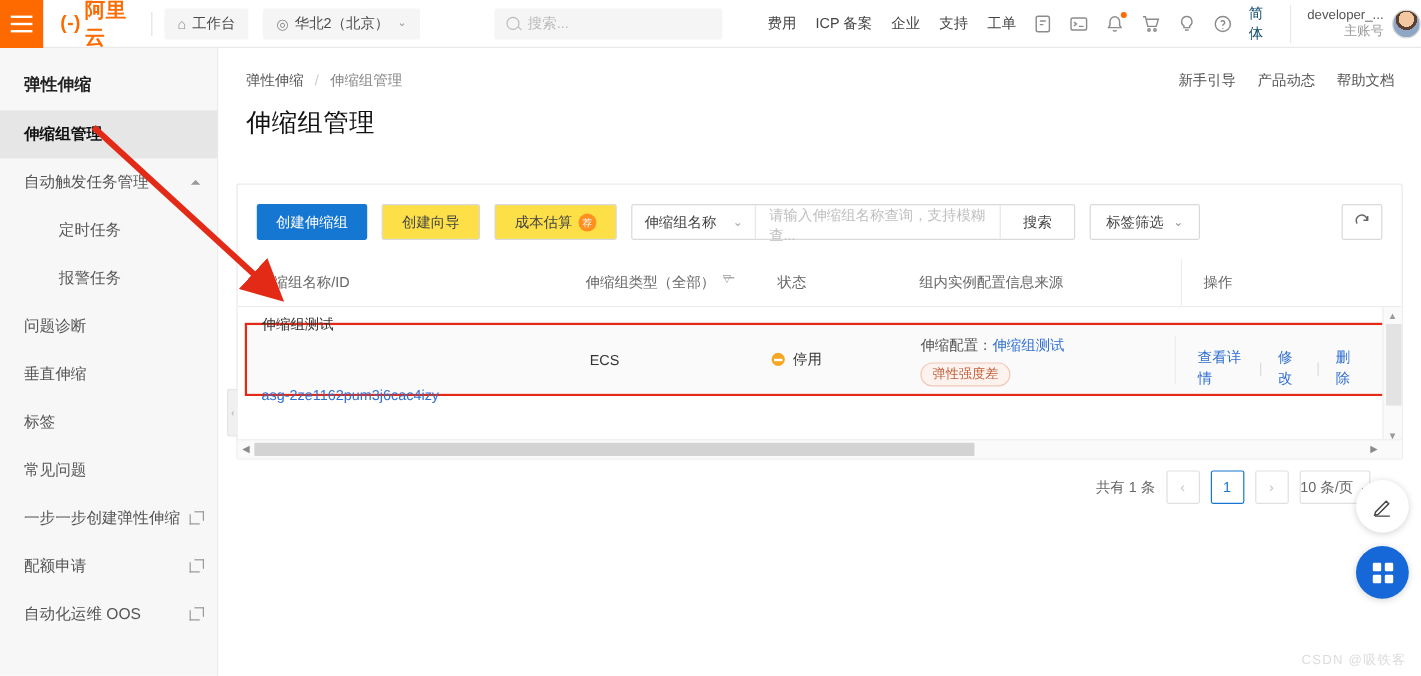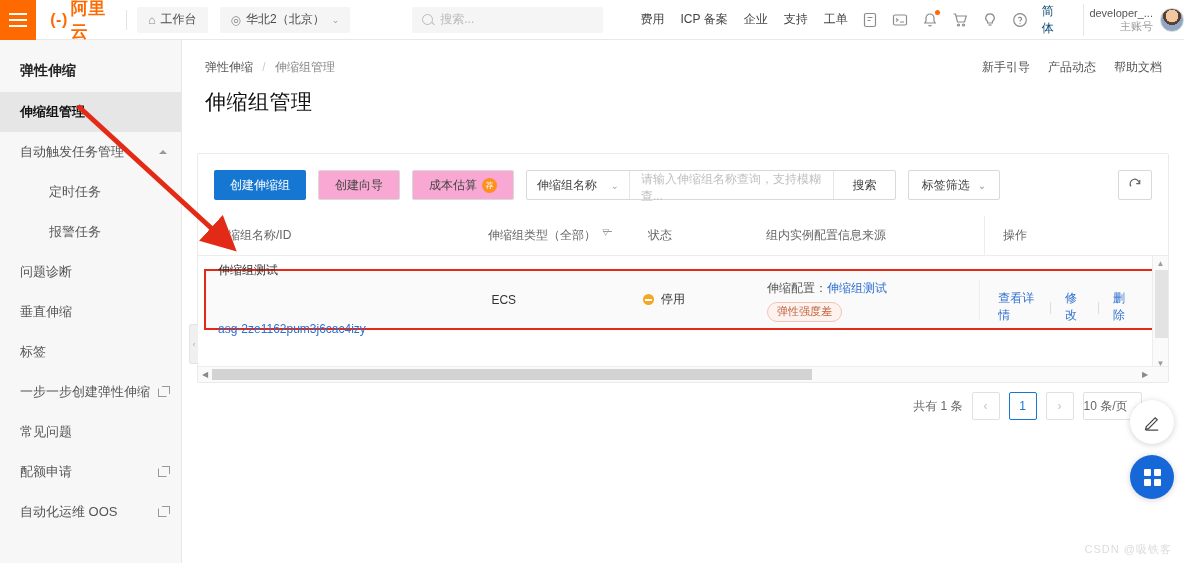--- a/index.html
+++ b/index.html
@@ -55,21 +55,21 @@
   .navlinks { display: flex; align-items: center; gap: 16px; margin-left: 38px; }
   .navlinks span { font-size: 12px; color: #444; cursor: pointer; white-space: nowrap; }
   .icons { display: flex; align-items: center; gap: 13px; margin-left: 14px; }
   .ic { width: 17px; height: 17px; color: #888; cursor: pointer; position: relative;
         display: flex; align-items: center; justify-content: center; }
   .ic svg { width: 16px; height: 16px; stroke: #8c8c8c; fill: none; stroke-width: 1.2; }
   .dot { position: absolute; top: -1px; right: -1px; width: 5px; height: 5px;
          border-radius: 50%; background: #ff6a00; }
   .lang { font-size: 12px; color: #0c4a6e; cursor: pointer; margin-left: 13px; }
   .userbox {
-    display: flex; align-items: center; gap: 7px; margin-left: 20px; padding-left: 5px;
+    display: flex; align-items: center; gap: 7px; margin-left: 13px; padding-left: 13px;
     border-left: 1px solid #e8e8e8; cursor: pointer; height: 32px;
   }
   .uname { font-size: 11px; color: #555; line-height: 13px; text-align: right; }
   .uname .sub { color: #999; font-size: 11px; }
   .avatar {
     width: 24px; height: 24px; border-radius: 50%; flex: none;
     background: radial-gradient(circle at 50% 32%, #f3c8a0 0 34%, #5a4032 35% 48%, #8fa6c4 49% 100%);
     border: 1px solid #d9d9d9; overflow: hidden; position: relative;
   }
   
@@ -123,21 +123,21 @@
   }
   .toolbar {
     display: flex; align-items: center; padding: 16px 0 0 16px; gap: 12px;
     position: relative;
   }
   .btn {
     height: 30px; padding: 0 16px; display: flex; align-items: center; justify-content: center;
     font-size: 12px; border-radius: 2px; cursor: pointer; white-space: nowrap;
   }
   .btn.primary { background: #1677d2; color: #fff; }
-  .btn.plain { background: #f9a8d4; border: 1px solid #d9d9d9; color: #444; }
+  .btn.plain { background: #fde047; border: 1px solid #d9d9d9; color: #444; }
   .badge-new {
     width: 15px; height: 15px; border-radius: 50%; background: #ff8f1f; color: #fff;
     font-size: 8px; display: flex; align-items: center; justify-content: center;
     margin-left: 5px; flex: none;
   }
   .selgroup { display: flex; height: 30px; border: 1px solid #d9d9d9; border-radius: 2px; }
   .selgroup .sel {
     width: 102px; display: flex; align-items: center; justify-content: space-between;
     padding: 0 10px; font-size: 12px; color: #444; cursor: pointer;
   }
@@ -376,25 +376,25 @@
   <div class="side-item">
     <span>问题诊断</span>
   </div>
   <div class="side-item">
     <span>垂直伸缩</span>
   </div>
   <div class="side-item">
     <span>标签</span>
   </div>
   <div class="side-item">
+    <span>常见问题</span>
+  </div>
+  <div class="side-item">
     <span>一步一步创建弹性伸缩</span>
     <span class="ext"></span>
-  </div>
-  <div class="side-item">
-    <span>常见问题</span>
   </div>
   <div class="side-item">
     <span>配额申请</span>
     <span class="ext"></span>
   </div>
   <div class="side-item">
     <span>自动化运维 OOS</span>
     <span class="ext"></span>
   </div>
 </div>

